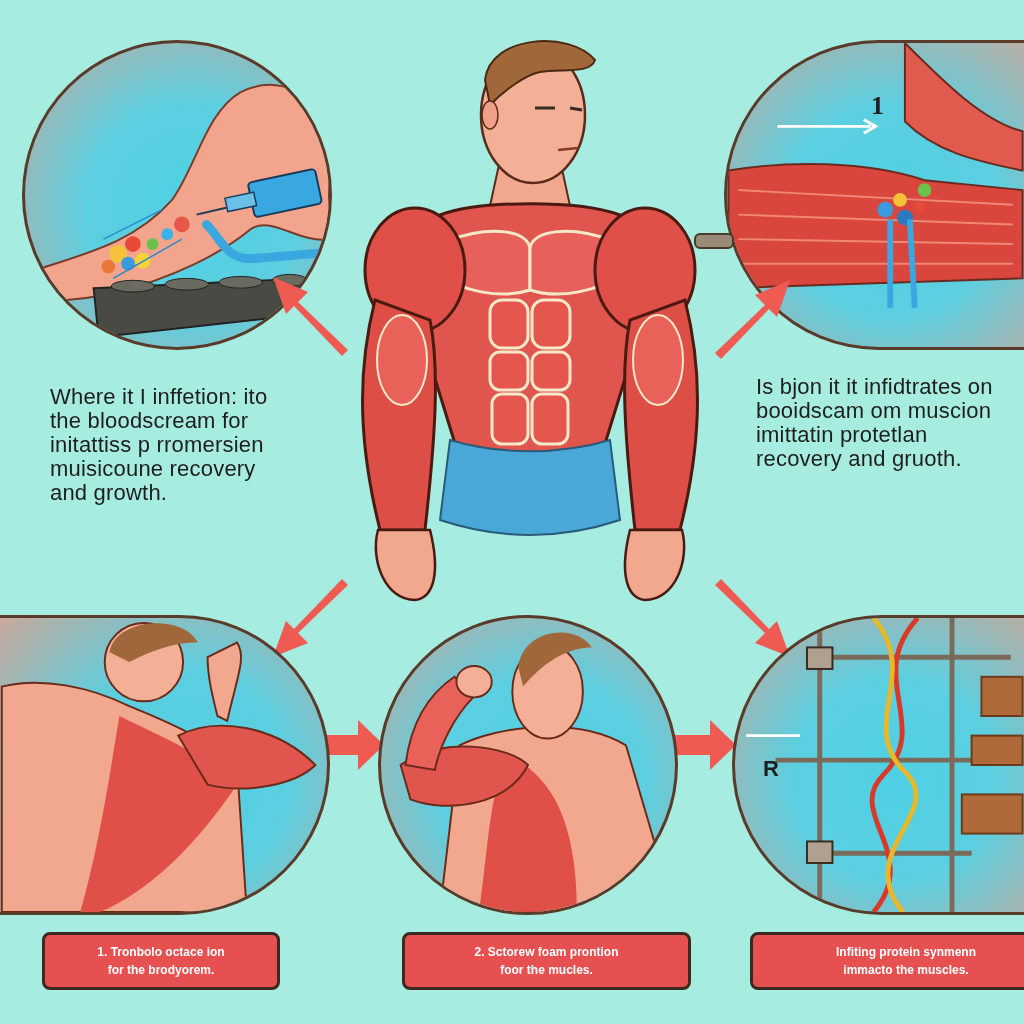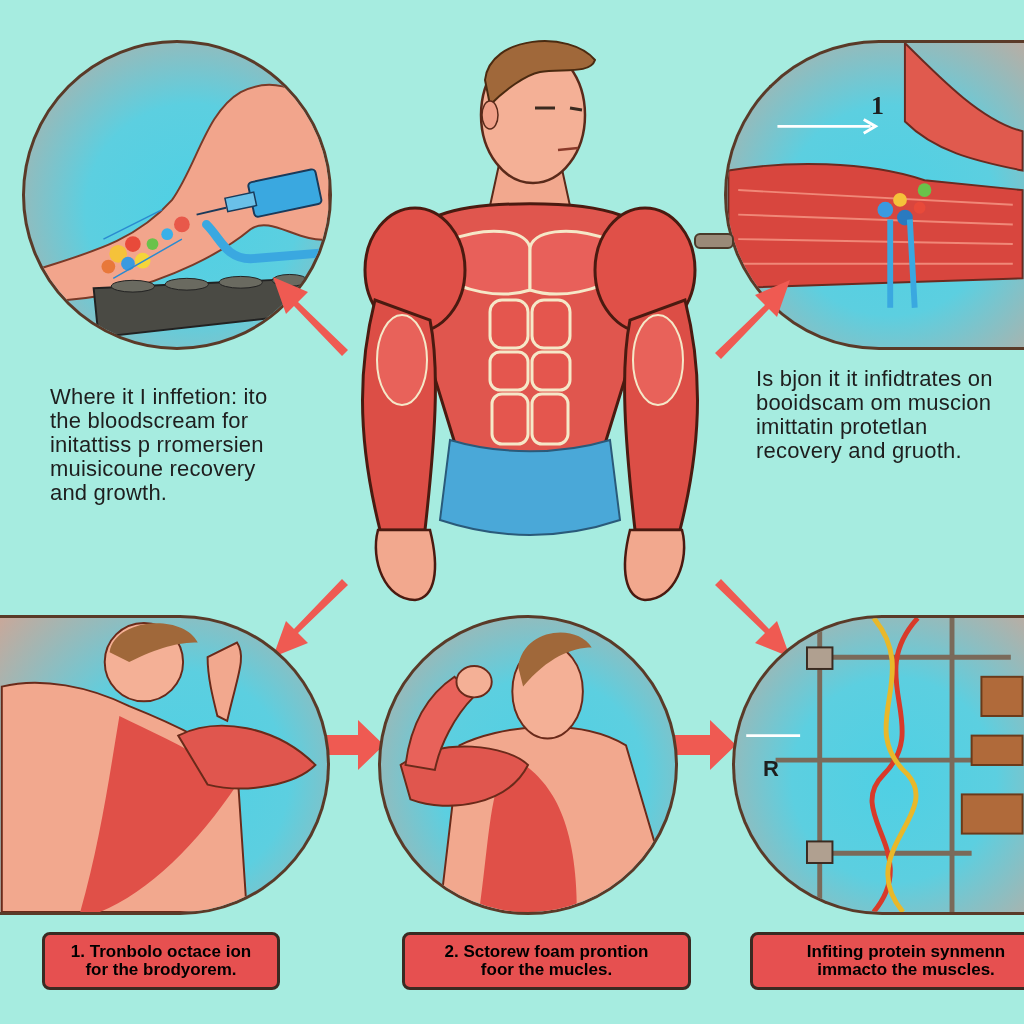--- a/index.html
+++ b/index.html
@@ -16,21 +16,21 @@
     background: radial-gradient(circle at 55% 55%, #4fd0e4 0%, #5ccfe0 45%, #c9a89a 100%);
     box-sizing: border-box;
   }
   .circle svg { position: absolute; left: 0; top: 0; width: 100%; height: 100%; }
   .caption {
     position: absolute; color: #1e1e1e; font-size: 22px; line-height: 24px;
     white-space: pre-line; letter-spacing: 0.2px;
   }
   .badge {
     position: absolute; background: #e65050; border: 3px solid #3a2a22;
-    border-radius: 8px; color: #000000; font-size: 17px; font-weight: bold;
+    border-radius: 8px; color: #ffffff; font-size: 12px; font-weight: bold;
     line-height: 18px; text-align: center; box-sizing: border-box;
     display: flex; flex-direction: column; justify-content: center; white-space: pre-line;
   }
   .arrow { position: absolute; }
   .figure { position: absolute; left: 340px; top: 0; width: 380px; height: 610px; }
   .tag { position: absolute; font-weight: bold; color: #1e1e1e; }
 </style>
 </head>
 <body>
 
@@ -147,21 +147,21 @@
 </svg>
 <svg class="arrow" style="left:672px; top:715px;" width="65" height="60" viewBox="0 0 65 60">
   <path d="M0 20 L38 20 L38 5 L64 30 L38 55 L38 40 L0 40 Z" fill="#ef5a52"></path>
 </svg>
 
 <div class="caption" style="left:50px; top:385px; width:290px;">Where it I inffetion: ito
 the bloodscream for
 initattiss p rromersien
 muisicoune recovery
 and growth.</div>
-<div class="caption" style="left:756px; top:367px; width:268px;">Is bjon it it infidtrates on
+<div class="caption" style="left:756px; top:375px; width:268px;">Is bjon it it infidtrates on
 booidscam om muscion
 imittatin protetlan
 recovery and gruoth.</div>
 
 <div class="circle" style="left:0px; top:615px; width:330px; height:300px; border-radius:0 165px 165px 0; border-left:none;">
   <svg viewBox="0 0 330 300">
     <path d="M0 70 C40 60 90 70 130 90 C180 110 220 130 240 150 L250 300 L0 300 Z" fill="#f2a88e" stroke="#6a2a1a" stroke-width="2"></path>
     <path d="M120 100 C160 120 210 140 240 170 C200 230 150 280 100 300 L80 300 C100 230 110 160 120 100 Z" fill="#e05048"></path>
     <path d="M180 120 C220 100 280 110 320 150 C300 170 250 180 210 170 Z" fill="#e0564e" stroke="#6a2a1a" stroke-width="2"></path>
     <path d="M230 105 C240 60 250 40 240 25 L210 40 C210 60 215 80 220 100 Z" fill="#f2a88e" stroke="#6a2a1a" stroke-width="2"></path>

